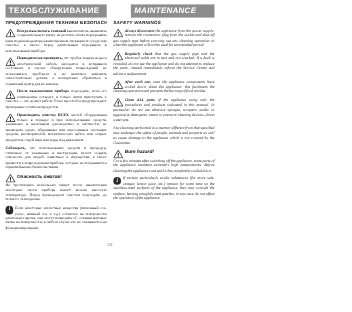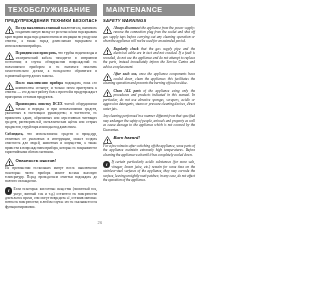--- a/index.html
+++ b/index.html
@@ -15,21 +15,21 @@
 
   
   .hbar{
     background:#8d8d8d;color:#ffffff;
     font-family:"Liberation Sans", sans-serif;
     font-weight:700;letter-spacing:.45px;
     font-size:7.2px;line-height:9.4px;
     padding:1.2px 3px 1.6px 3px;
     display:block;white-space:nowrap;overflow:hidden;
   }
-  .hbar.it{letter-spacing:.3px;}
+  .hbar.it{font-style:italic;letter-spacing:.3px;margin-left:16px;}
   .subhead{
     font-family:"Liberation Sans", sans-serif;
     font-weight:700;font-size:4.1px;line-height:6px;
     letter-spacing:.25px;color:#111;
     margin:2.2px 0 1.6px 0;text-transform:uppercase;
     white-space:nowrap;overflow:hidden;
   }
   .subhead.it{font-style:italic;}
 
   

